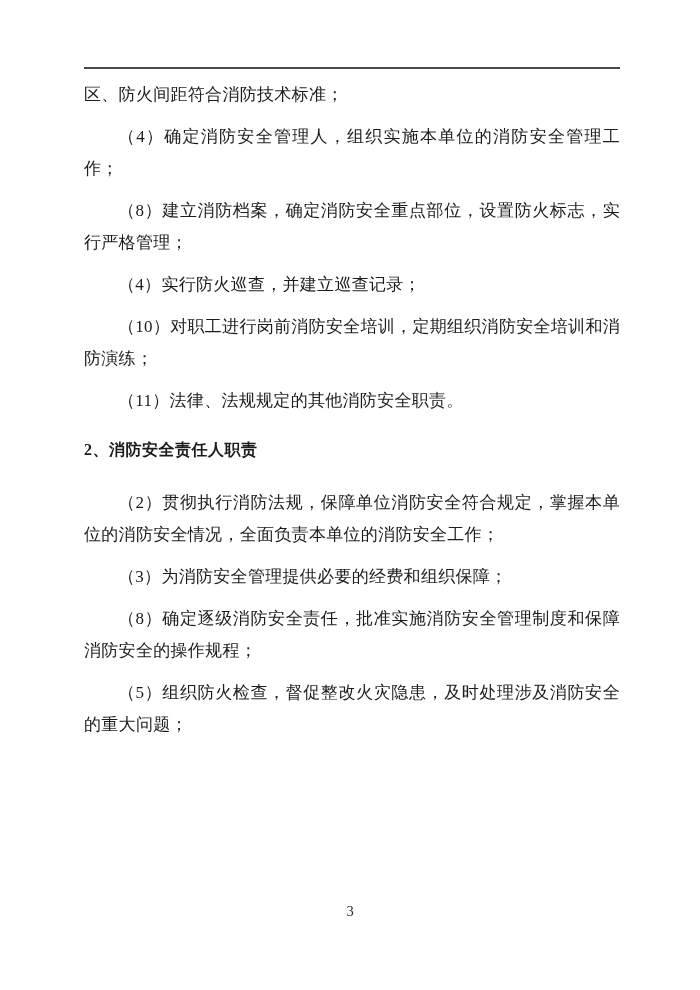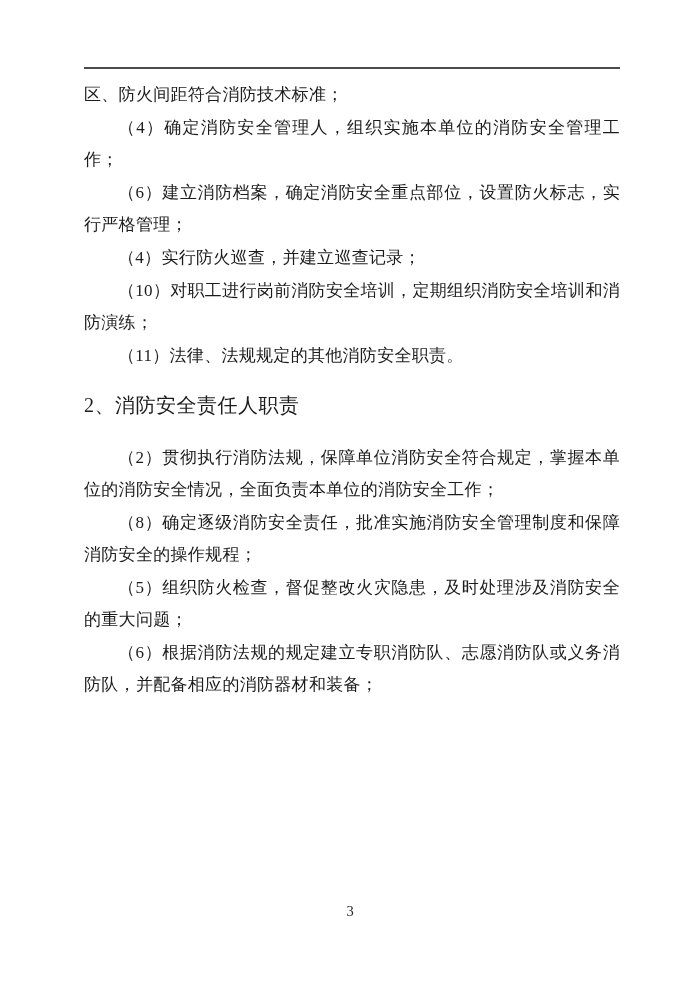--- a/index.html
+++ b/index.html
@@ -25,31 +25,31 @@
   }
   .header-rule {
     height: 0;
     border-bottom: 2px solid #4a4a4a;
     margin-top: 67px;
     margin-bottom: 10px;
   }
   .para {
     font-size: 17px;
     line-height: 32px;
-    margin: 1px 0;
+    margin: 10px 0;
     text-align: justify;
     text-indent: 2em;
     letter-spacing: 0.3px;
   }
   .para.no-indent {
     text-indent: 0;
   }
   .section-heading {
-    font-size: 20px;
-    font-weight: normal;
+    font-size: 16px;
+    font-weight: bold;
     line-height: 32px;
     margin: 17px 0 21px 0;
     letter-spacing: 0.5px;
   }
   .page-footer {
     position: absolute;
     left: 0;
     right: 0;
     top: 903px;
     text-align: center;
@@ -62,29 +62,29 @@
 
 <div class="page">
 
   <div class="content">
 
     <div class="header-rule"></div>
 
     <p class="para no-indent">区、防火间距符合消防技术标准；</p>
 
     <p class="para">（4）确定消防安全管理人，组织实施本单位的消防安全管理工作；</p>
-    <p class="para">（6）建立消防档案，确定消防安全重点部位，设置防火标志，实行严格管理；</p>
+    <p class="para">（8）建立消防档案，确定消防安全重点部位，设置防火标志，实行严格管理；</p>
     <p class="para">（4）实行防火巡查，并建立巡查记录；</p>
     <p class="para">（10）对职工进行岗前消防安全培训，定期组织消防安全培训和消防演练；</p>
     <p class="para">（11）法律、法规规定的其他消防安全职责。</p>
 
     <h2 class="section-heading">2、消防安全责任人职责</h2>
 
     <p class="para">（2）贯彻执行消防法规，保障单位消防安全符合规定，掌握本单位的消防安全情况，全面负责本单位的消防安全工作；</p>
+    <p class="para">（3）为消防安全管理提供必要的经费和组织保障；</p>
     <p class="para">（8）确定逐级消防安全责任，批准实施消防安全管理制度和保障消防安全的操作规程；</p>
     <p class="para">（5）组织防火检查，督促整改火灾隐患，及时处理涉及消防安全的重大问题；</p>
-    <p class="para">（6）根据消防法规的规定建立专职消防队、志愿消防队或义务消防队，并配备相应的消防器材和装备；</p>
 
   </div>
 
   <div class="page-footer">3</div>
 
 </div>
 
 </body></html>

